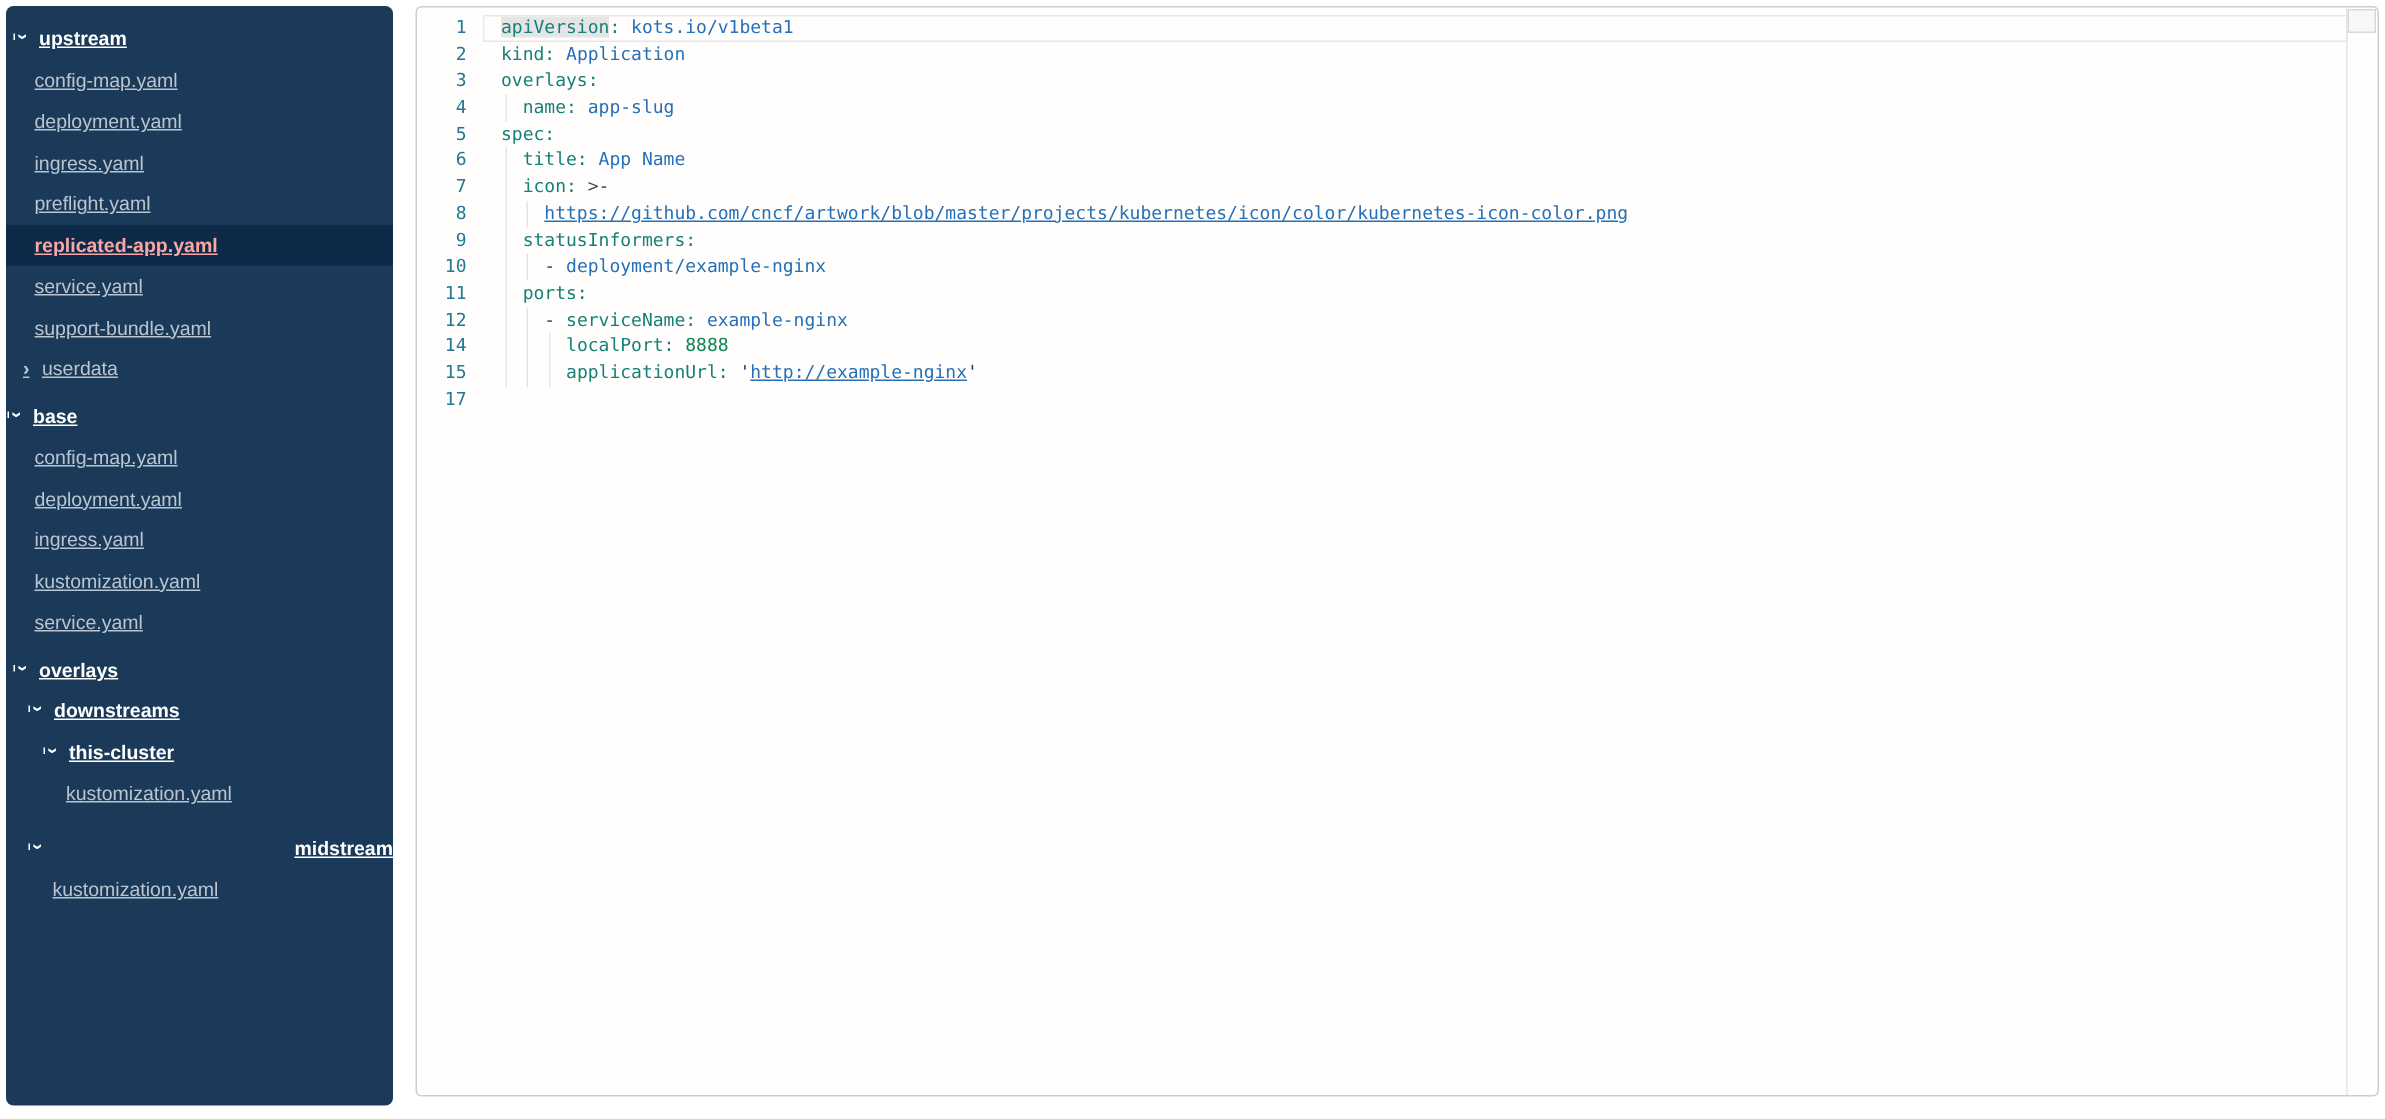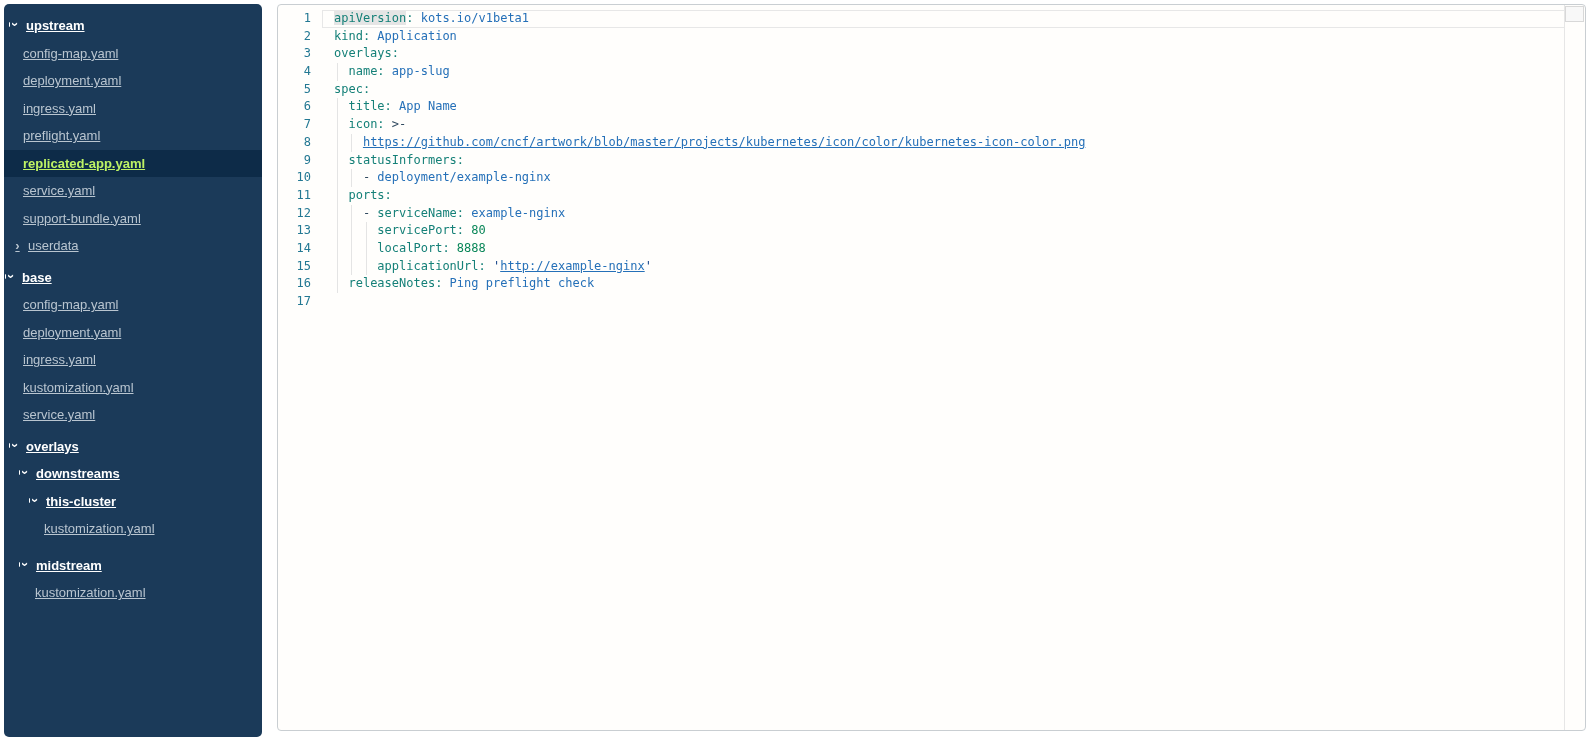--- a/index.html
+++ b/index.html
@@ -8,21 +8,21 @@
   
   .sidebar {
     position:absolute; left:4px; top:4px; width:258px; height:733px;
     background:#1b3a59; border-radius:5px; padding-top:8px; overflow:hidden;
   }
   .tree-item {
     height:27.5px; display:flex; align-items:center;
     color:#b9c5d0; font-size:13px; cursor:pointer; white-space:nowrap;text-decoration:underline;
   }
   .tree-item.folder { color:#ffffff; font-weight:bold; }
-  .tree-item.selected { background:#0d2b48; color:#bef264; font-weight:bold;text-align:right; }
+  .tree-item.selected { background:#0d2b48; color:#fca5a5; font-weight:bold;text-align:right; }
   .chev {
     display:inline-block; font-size:13px; font-weight:bold; line-height:1;
     margin-right:7px; width:7px; text-align:center; flex:0 0 auto;
   }
   .chev.down { transform:rotate(90deg) translateX(-1px); }
 
   
   .editor {
     position:absolute; left:277px; top:4px; width:1309px; height:727px;
     background:#fffefc; border:1px solid #c9ced2; border-radius:4px; overflow:hidden;
@@ -118,21 +118,21 @@
       <span class="chev down">›</span>
       <span>downstreams</span>
     </div>
     <div class="tree-item folder" style="padding-left: 28px;">
       <span class="chev down">›</span>
       <span>this-cluster</span>
     </div>
     <div class="tree-item" style="padding-left: 40px;">
       <span>kustomization.yaml</span>
     </div>
-    <div class="tree-item folder" style="padding-left: 18px; margin-top: 9px;">
+    <div class="tree-item folder" style="padding-left: 18px; margin-top: 9px; justify-content: space-between;">
       <span class="chev down">›</span>
       <span>midstream</span>
     </div>
     <div class="tree-item" style="padding-left: 31px;">
       <span>kustomization.yaml</span>
     </div>
   </div>
 
 <div class="editor" id="editor">
   <div class="lines" id="lines">
@@ -141,21 +141,19 @@
       <div class="line"><span class="gutter">3</span><span class="codepart"><span class="tk-key">overlays:</span></span></div>
       <div class="line"><span class="gutter">4</span><span class="codepart"><span class="guide" style="left: 15px;"></span><span class="tk-plain">  </span><span class="tk-key">name: </span><span class="tk-val">app-slug</span></span></div>
       <div class="line"><span class="gutter">5</span><span class="codepart"><span class="tk-key">spec:</span></span></div>
       <div class="line"><span class="gutter">6</span><span class="codepart"><span class="guide" style="left: 15px;"></span><span class="tk-plain">  </span><span class="tk-key">title: </span><span class="tk-val">App Name</span></span></div>
       <div class="line"><span class="gutter">7</span><span class="codepart"><span class="guide" style="left: 15px;"></span><span class="tk-plain">  </span><span class="tk-key">icon: </span><span class="tk-op">&gt;-</span></span></div>
       <div class="line"><span class="gutter">8</span><span class="codepart"><span class="guide" style="left: 15px;"></span><span class="guide" style="left: 29.44px;"></span><span class="tk-plain">    </span><span class="tk-link">https://github.com/cncf/artwork/blob/master/projects/kubernetes/icon/color/kubernetes-icon-color.png</span></span></div>
       <div class="line"><span class="gutter">9</span><span class="codepart"><span class="guide" style="left: 15px;"></span><span class="tk-plain">  </span><span class="tk-key">statusInformers:</span></span></div>
       <div class="line"><span class="gutter">10</span><span class="codepart"><span class="guide" style="left: 15px;"></span><span class="guide" style="left: 29.44px;"></span><span class="tk-plain">    </span><span class="tk-op">- </span><span class="tk-val">deployment/example-nginx</span></span></div>
       <div class="line"><span class="gutter">11</span><span class="codepart"><span class="guide" style="left: 15px;"></span><span class="tk-plain">  </span><span class="tk-key">ports:</span></span></div>
       <div class="line"><span class="gutter">12</span><span class="codepart"><span class="guide" style="left: 15px;"></span><span class="guide" style="left: 29.44px;"></span><span class="tk-plain">    </span><span class="tk-op">- </span><span class="tk-key">serviceName: </span><span class="tk-val">example-nginx</span></span></div>
-      <div class="line"><span class="gutter">13</span><span class="codepart"><span class="guide" style="left: 15px;"></span><span class="guide" style="left: 29.44px;"></span><span class="guide" style="left: 43.88px;"></span><span class="tk-plain">      </span><span class="tk-key">servicePort: </span><span class="tk-num">80</span></span></div>
       <div class="line"><span class="gutter">14</span><span class="codepart"><span class="guide" style="left: 15px;"></span><span class="guide" style="left: 29.44px;"></span><span class="guide" style="left: 43.88px;"></span><span class="tk-plain">      </span><span class="tk-key">localPort: </span><span class="tk-num">8888</span></span></div>
       <div class="line"><span class="gutter">15</span><span class="codepart"><span class="guide" style="left: 15px;"></span><span class="guide" style="left: 29.44px;"></span><span class="guide" style="left: 43.88px;"></span><span class="tk-plain">      </span><span class="tk-key">applicationUrl: </span><span class="tk-q">'</span><span class="tk-link">http://example-nginx</span><span class="tk-q">'</span></span></div>
-      <div class="line"><span class="gutter">16</span><span class="codepart"><span class="guide" style="left: 15px;"></span><span class="tk-plain">  </span><span class="tk-key">releaseNotes: </span><span class="tk-val">Ping preflight check</span></span></div>
       <div class="line"><span class="gutter">17</span><span class="codepart"><span class="tk-plain"></span></span></div>
     </div>
   <div class="vruler"></div>
   <div class="vthumb"></div>
 </div>
 
 </body></html>

